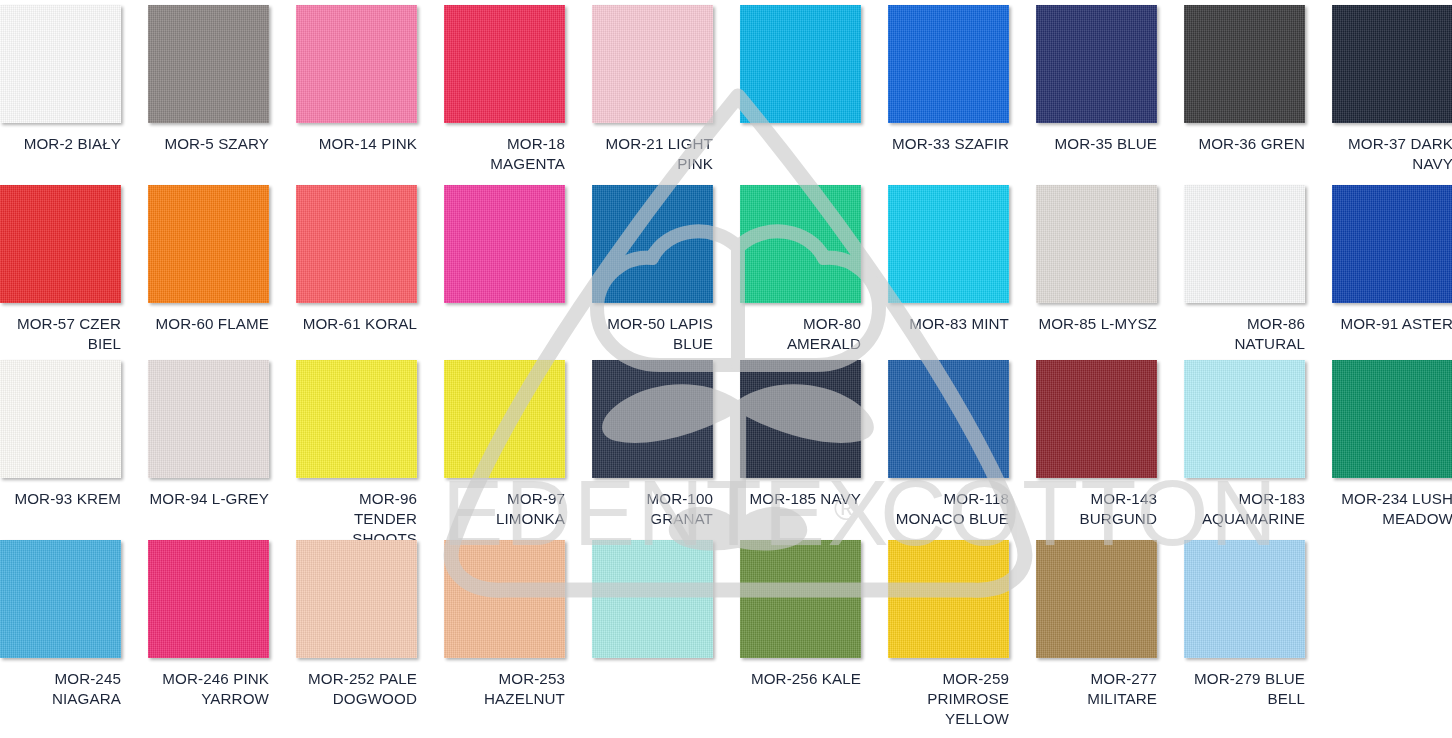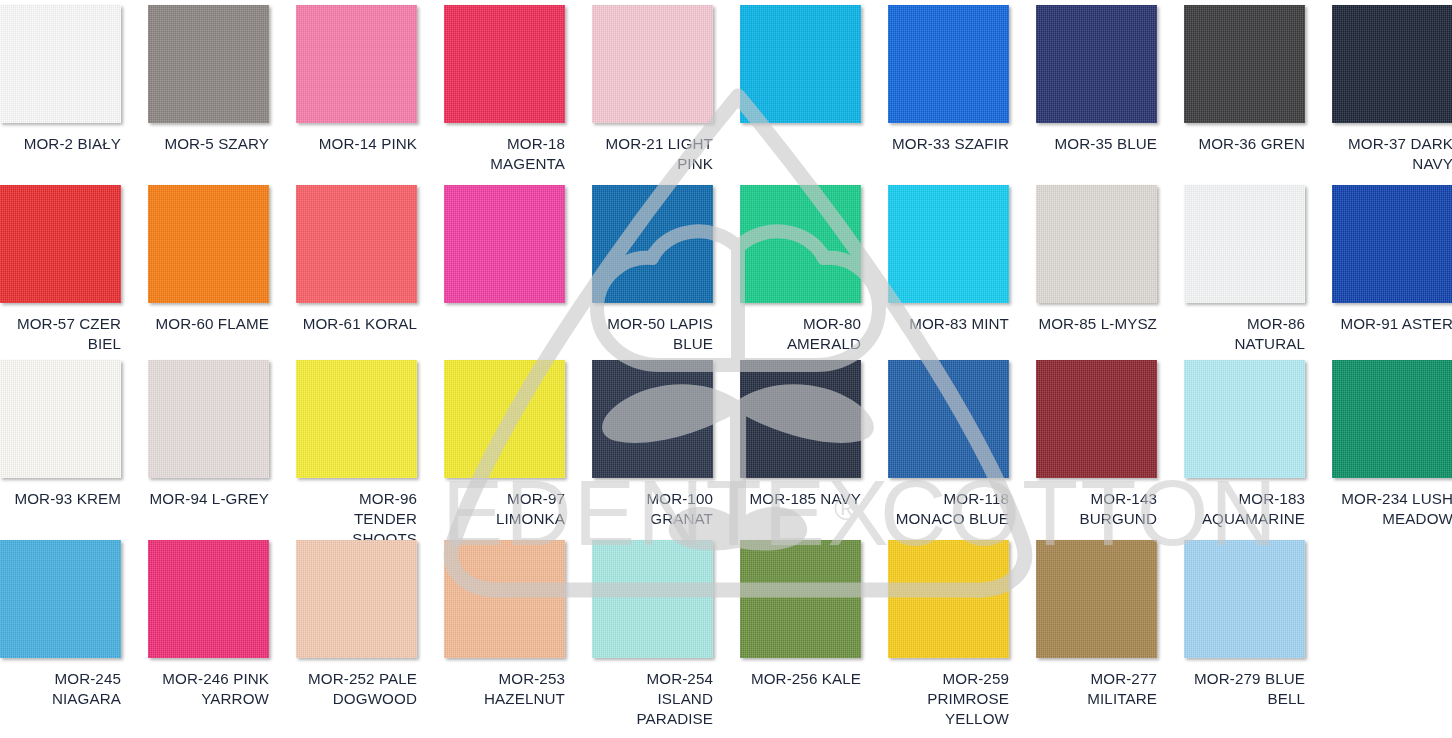--- a/index.html
+++ b/index.html
@@ -275,23 +275,20 @@
     <div class="swatch-cell">
       <div class="chip" title="MOR-253
 HAZELNUT" style="background-color: rgb(244, 187, 149);"></div>
       <div class="chip-label">MOR-253
 HAZELNUT</div>
     </div>
     <div class="swatch-cell">
       <div class="chip" title="MOR-254
 ISLAND
 PARADISE" style="background-color: rgb(169, 233, 228);"></div>
-      <div class="chip-label">MOR-254
-ISLAND
-PARADISE</div>
     </div>
     <div class="swatch-cell">
       <div class="chip" title="MOR-256 KALE" style="background-color: rgb(107, 144, 64);"></div>
       <div class="chip-label">MOR-256 KALE</div>
     </div>
     <div class="swatch-cell">
       <div class="chip" title="MOR-259
 PRIMROSE
 YELLOW" style="background-color: rgb(249, 206, 26);"></div>
       <div class="chip-label">MOR-259

